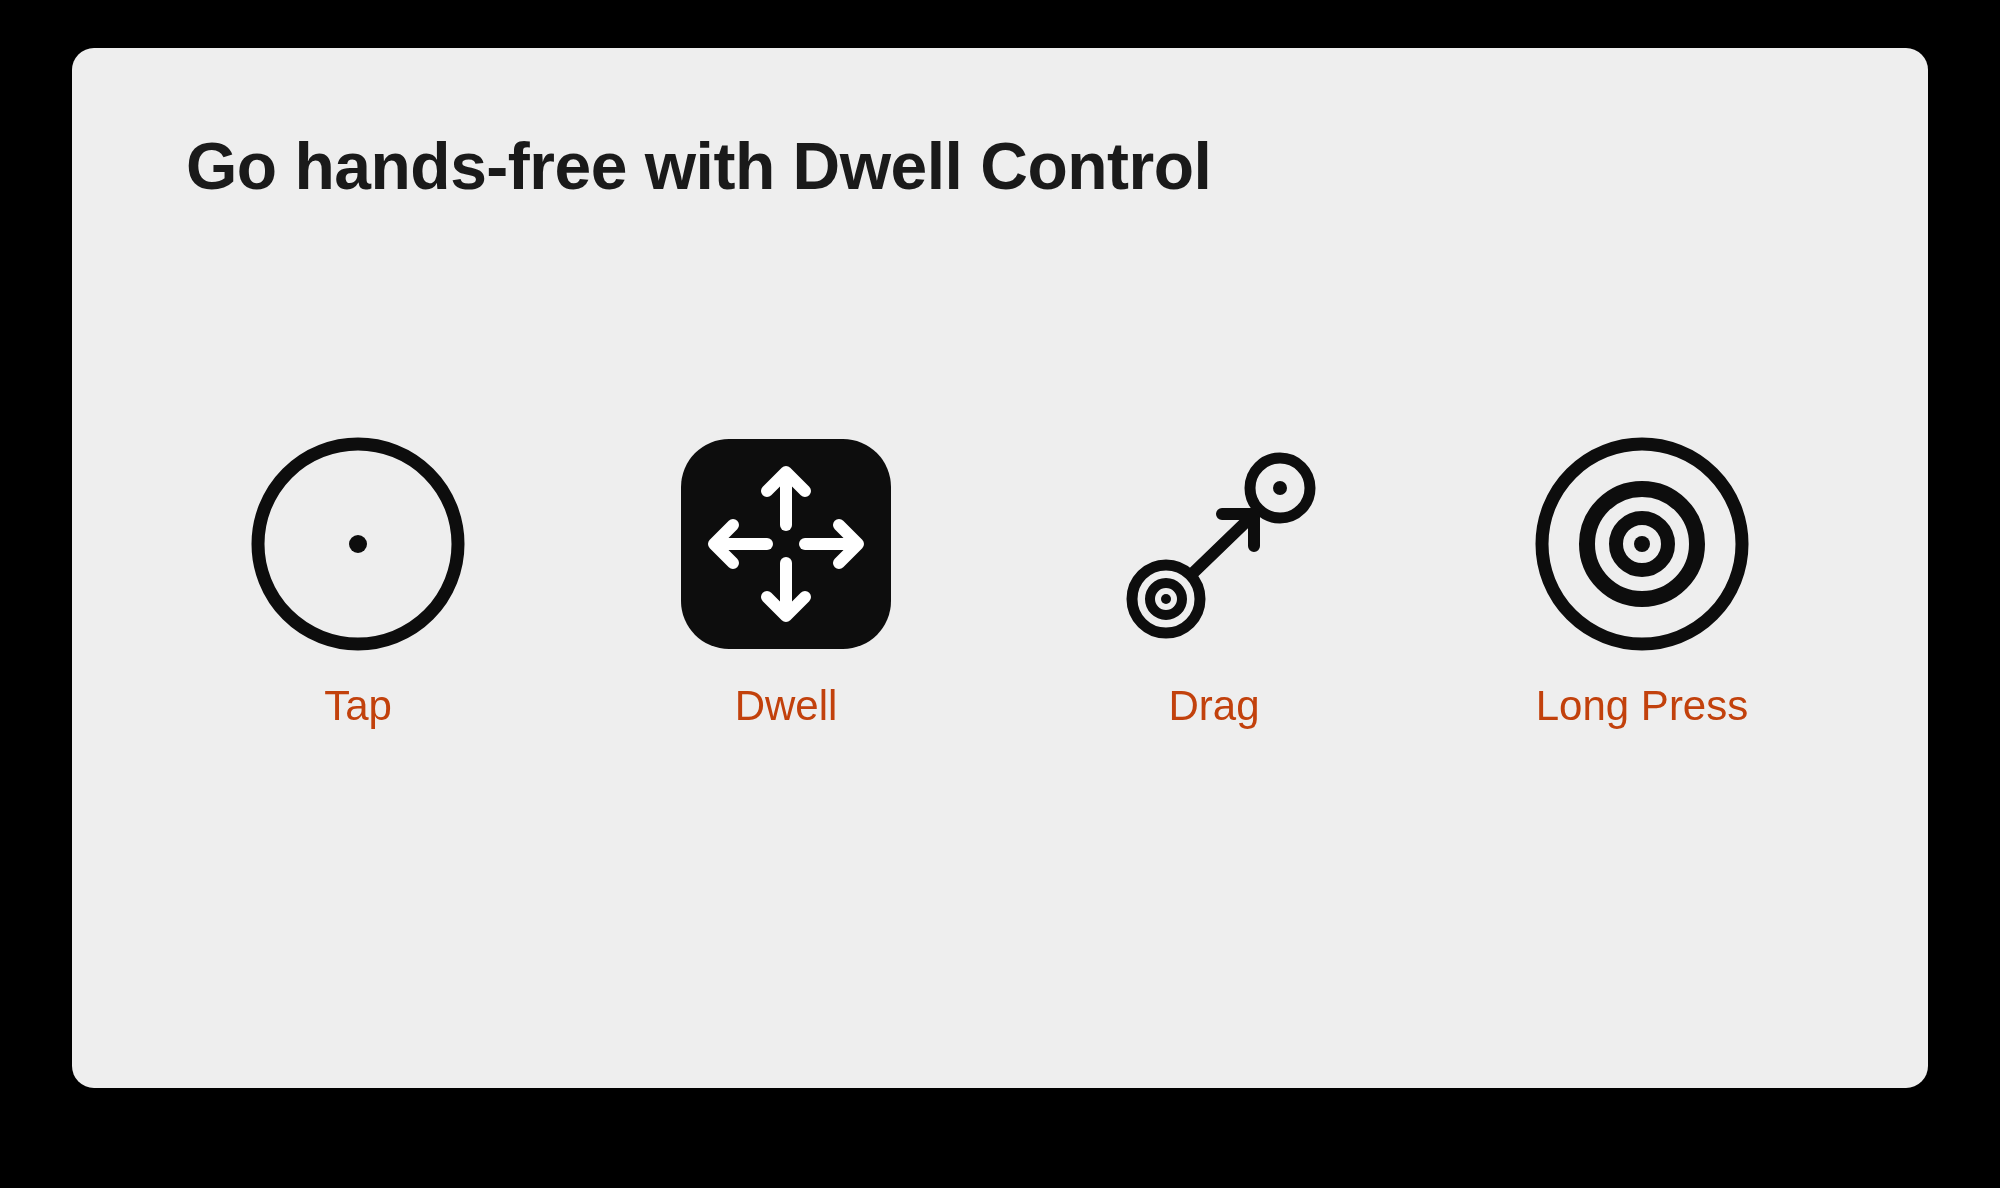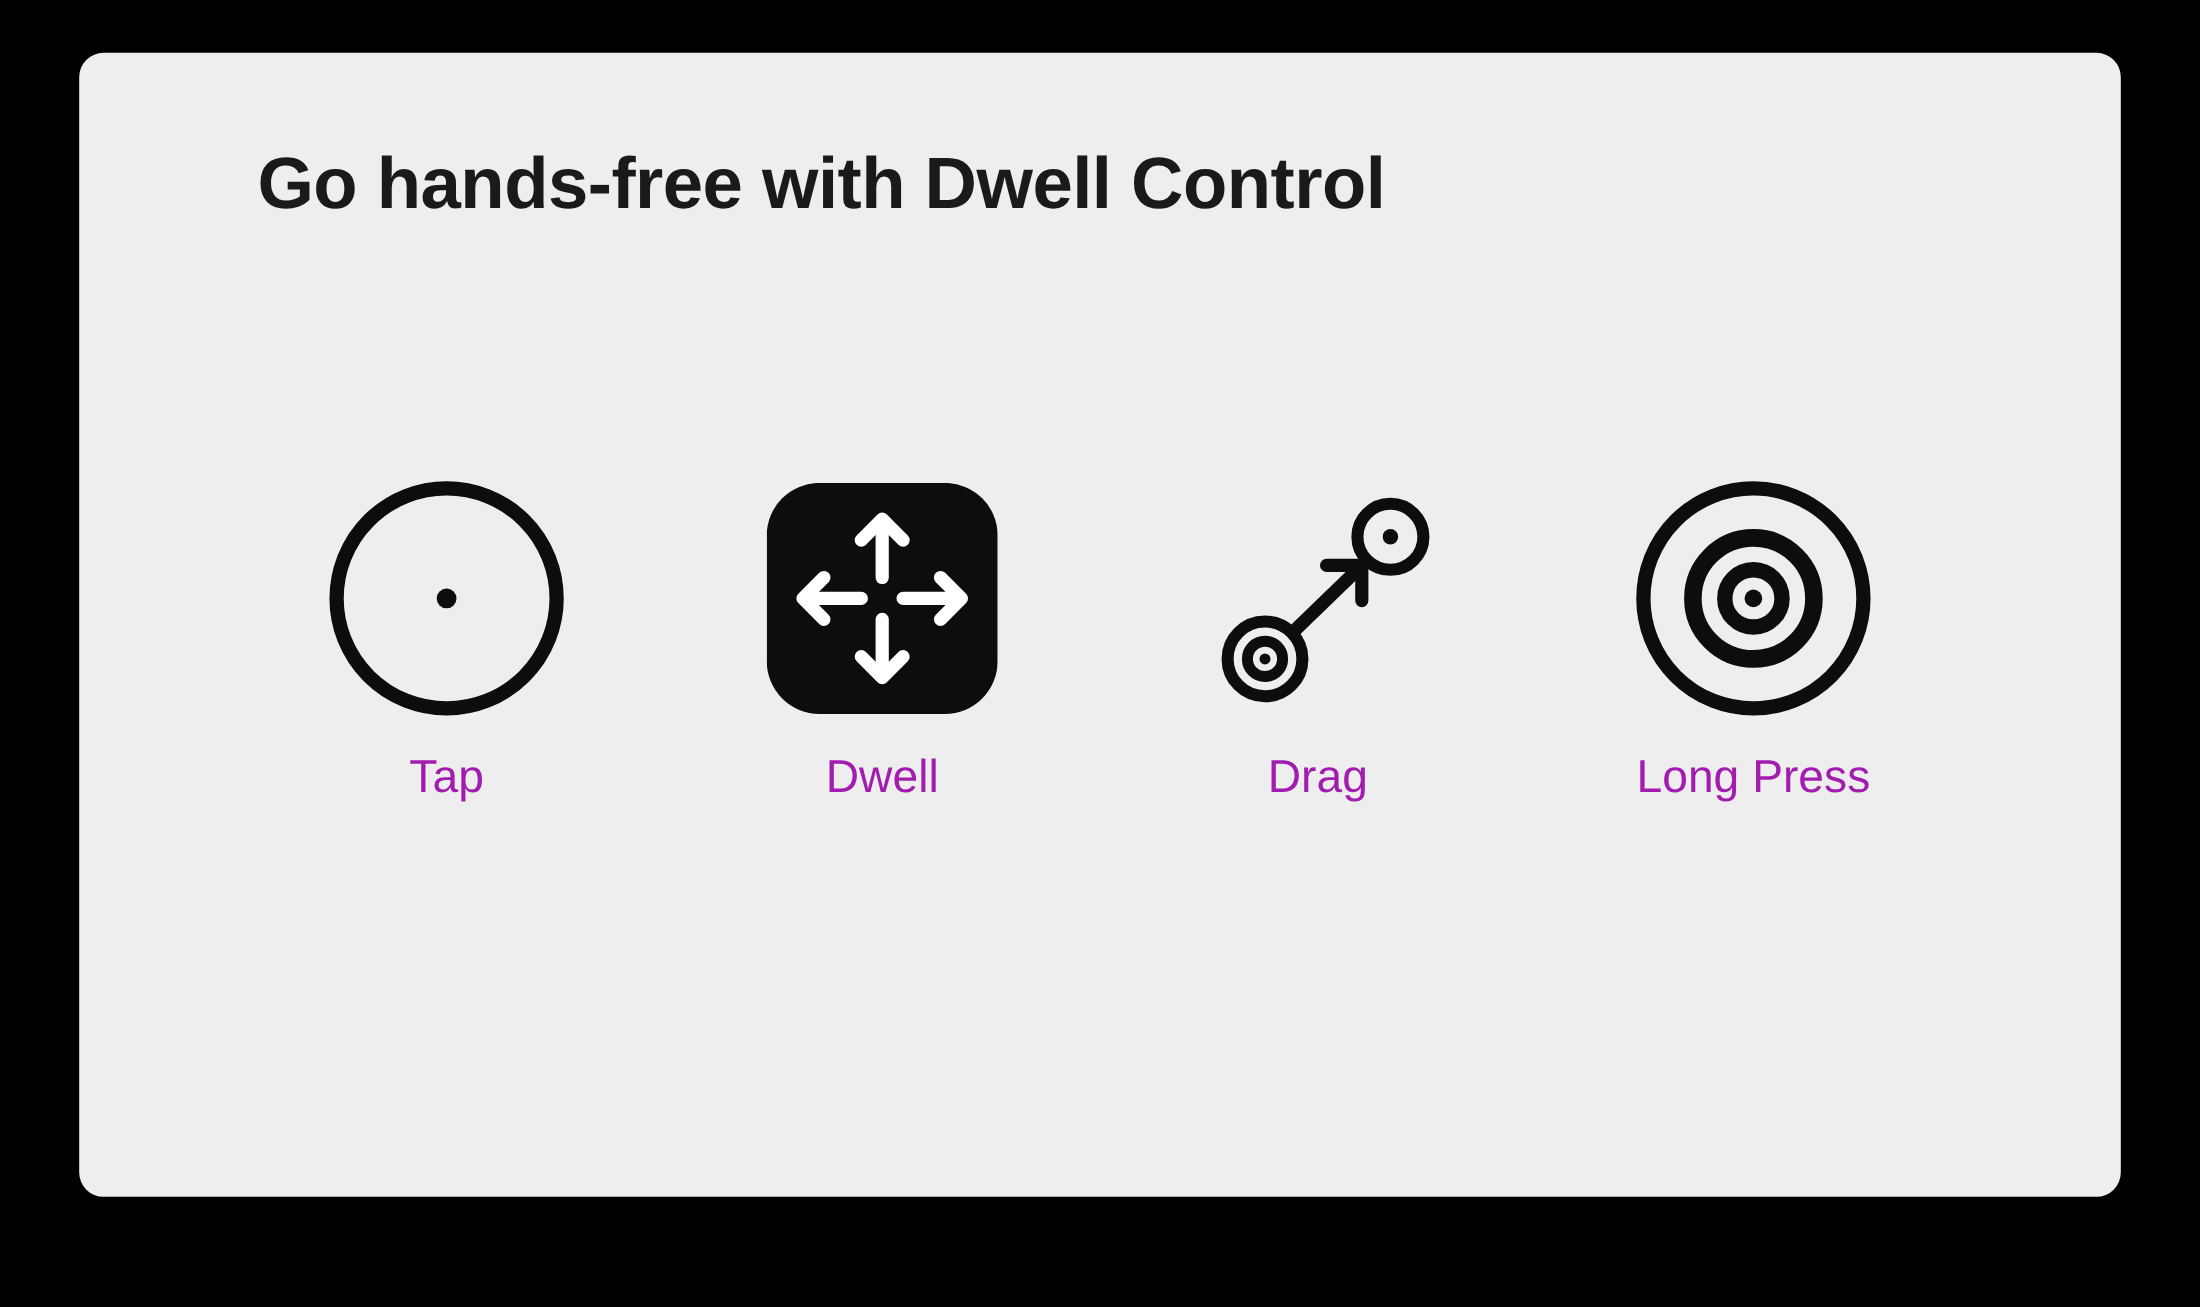--- a/index.html
+++ b/index.html
@@ -21,21 +21,21 @@
       background: #000;
       padding: 48px 72px 560px 72px;
       position: relative;
     }
     
     .card {
       width: 100%;
       height: 1040px;
       background: #eeeeee;
       border-radius: 22px;
-      padding: 80px 104px;
+      padding: 80px 56px;
       position: relative;
     }
     
     .heading {
       font-size: 66px;
       font-weight: 700;
       color: #1a1a1a;
       letter-spacing: -0.5px;
       margin-left: 58px;
     }
@@ -60,21 +60,21 @@
       height: 220px;
       display: flex;
       align-items: center;
       justify-content: center;
     }
     
     .label {
       margin-top: 28px;
       font-size: 42px;
       font-weight: 400;
-      color: #a21caf;
+      color: #c2410c;
       text-align: center;
     }
     
     svg {
       display: block;
     }
   </style>
 </head>
 <body>
 

